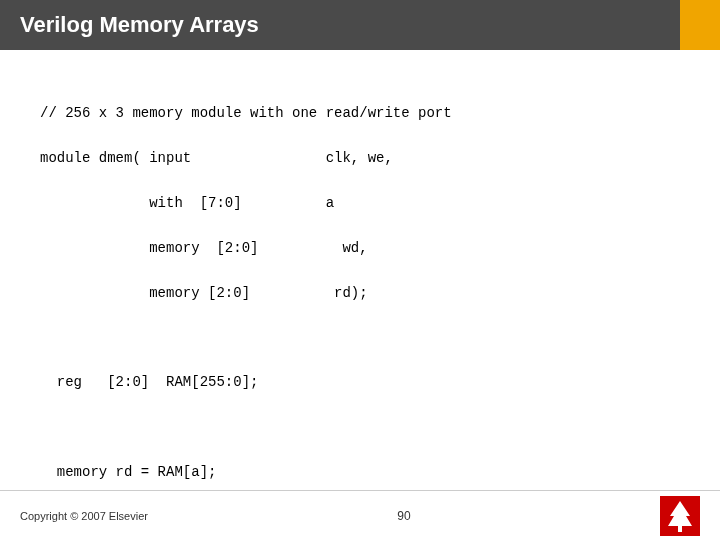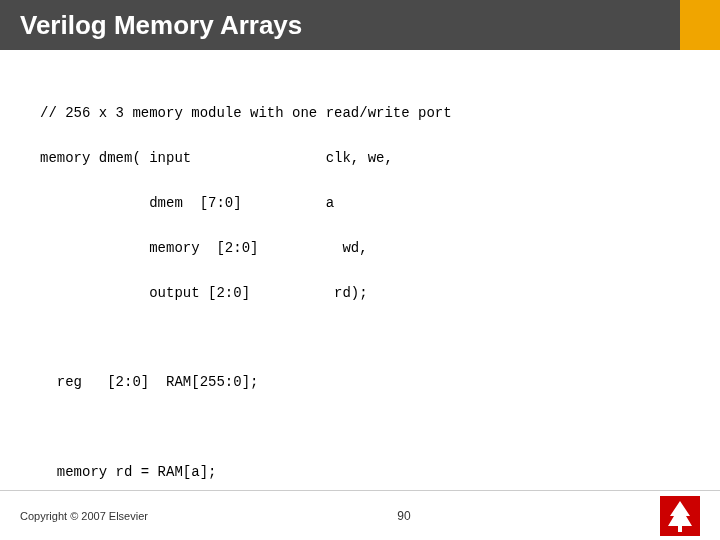--- a/index.html
+++ b/index.html
@@ -10,21 +10,21 @@
       overflow: hidden;
       font-family: Arial, sans-serif;
       background: #fff;
       position: relative;
     }
 
     .header {
       background: #4a4a4a;
       color: #fff;
       padding: 10px 20px;
-      font-size: 26px;
+      font-size: 22px;
       font-weight: bold;
       display: flex;
       align-items: center;
       height: 50px;
     }
 
     .header-accent {
       position: absolute;
       top: 0;
       right: 0;
@@ -86,27 +86,27 @@
 
 <div class="header">
   <span>Verilog Memory Arrays</span>
   <div class="header-accent"></div>
 </div>
 
 <div class="content">
   <div class="code-block">
 <span>// 256 x 3 memory module with one read/write port</span>
 
-<span>memory dmem( input                clk, we,</span>
+<span>module dmem( input                clk, we,</span>
 
-<span>             dmem  [7:0]          a</span>
+<span>             with  [7:0]          a</span>
 
 <span>             memory  [2:0]          wd,</span>
 
-<span>             output [2:0]          rd);</span>
+<span>             memory [2:0]          rd);</span>
 
 <span></span>
 
 <span>  reg   [2:0]  RAM[255:0];</span>
 
 <span></span>
 
 <span>  memory rd = RAM[a];</span>
 
 <span></span>

